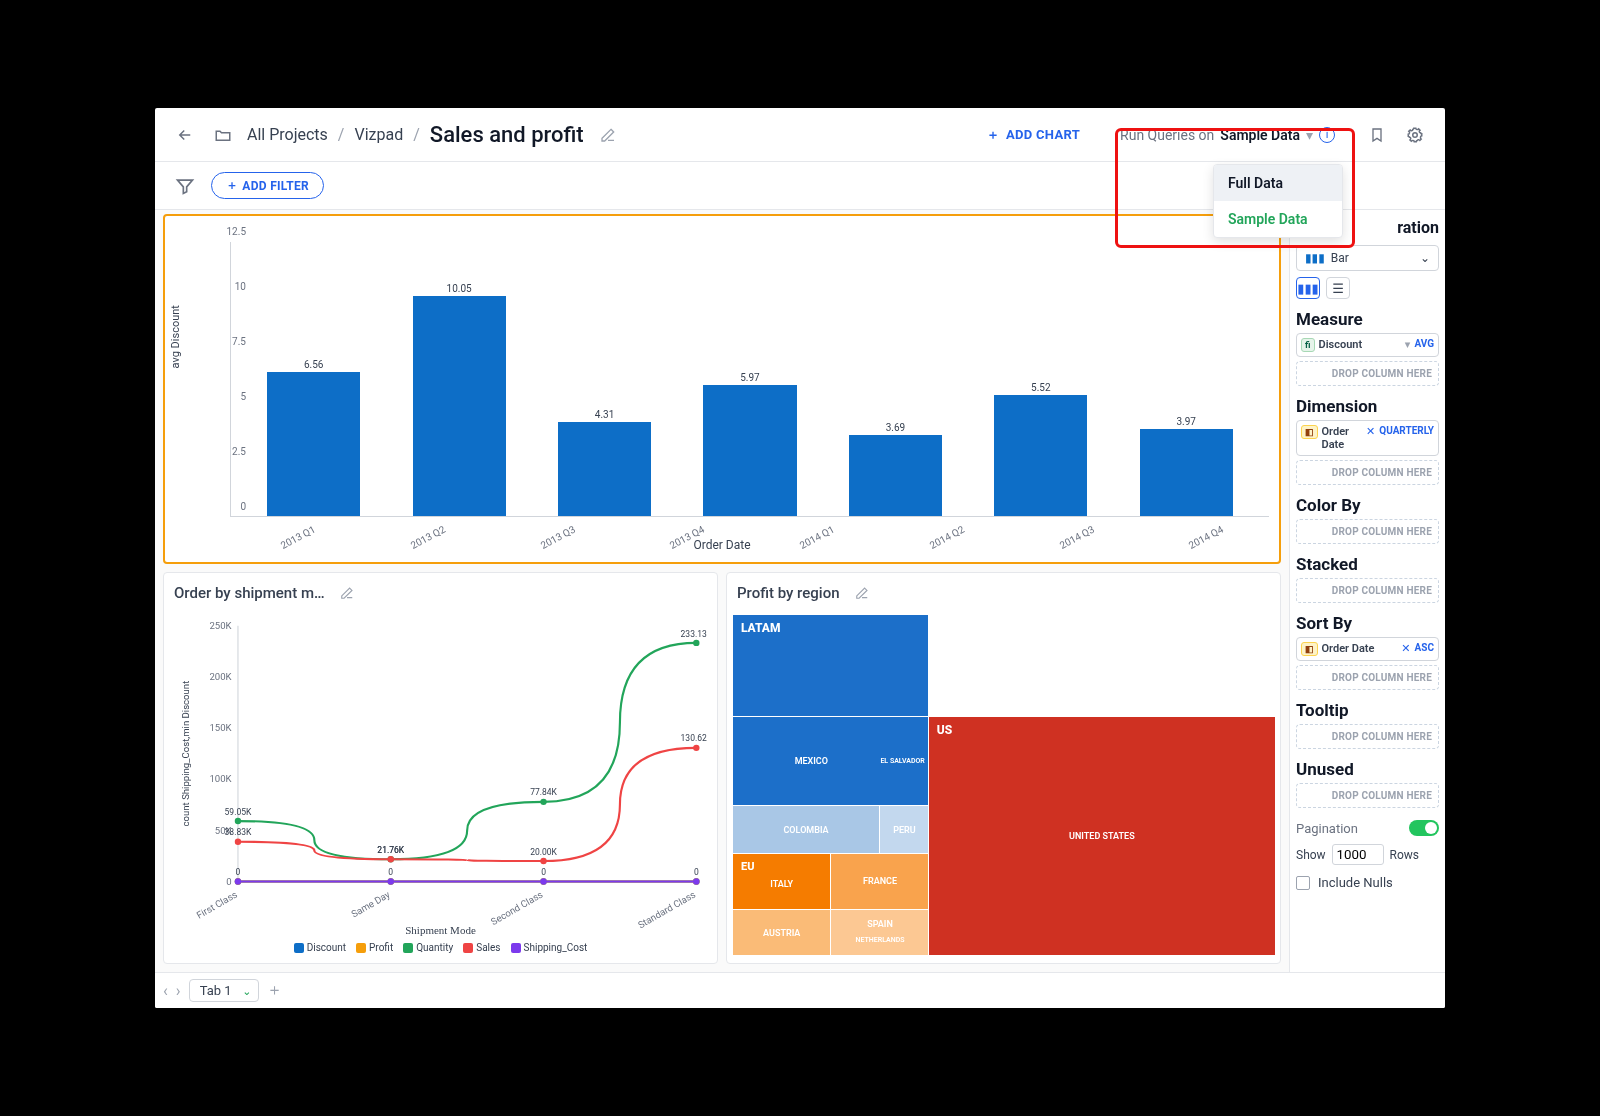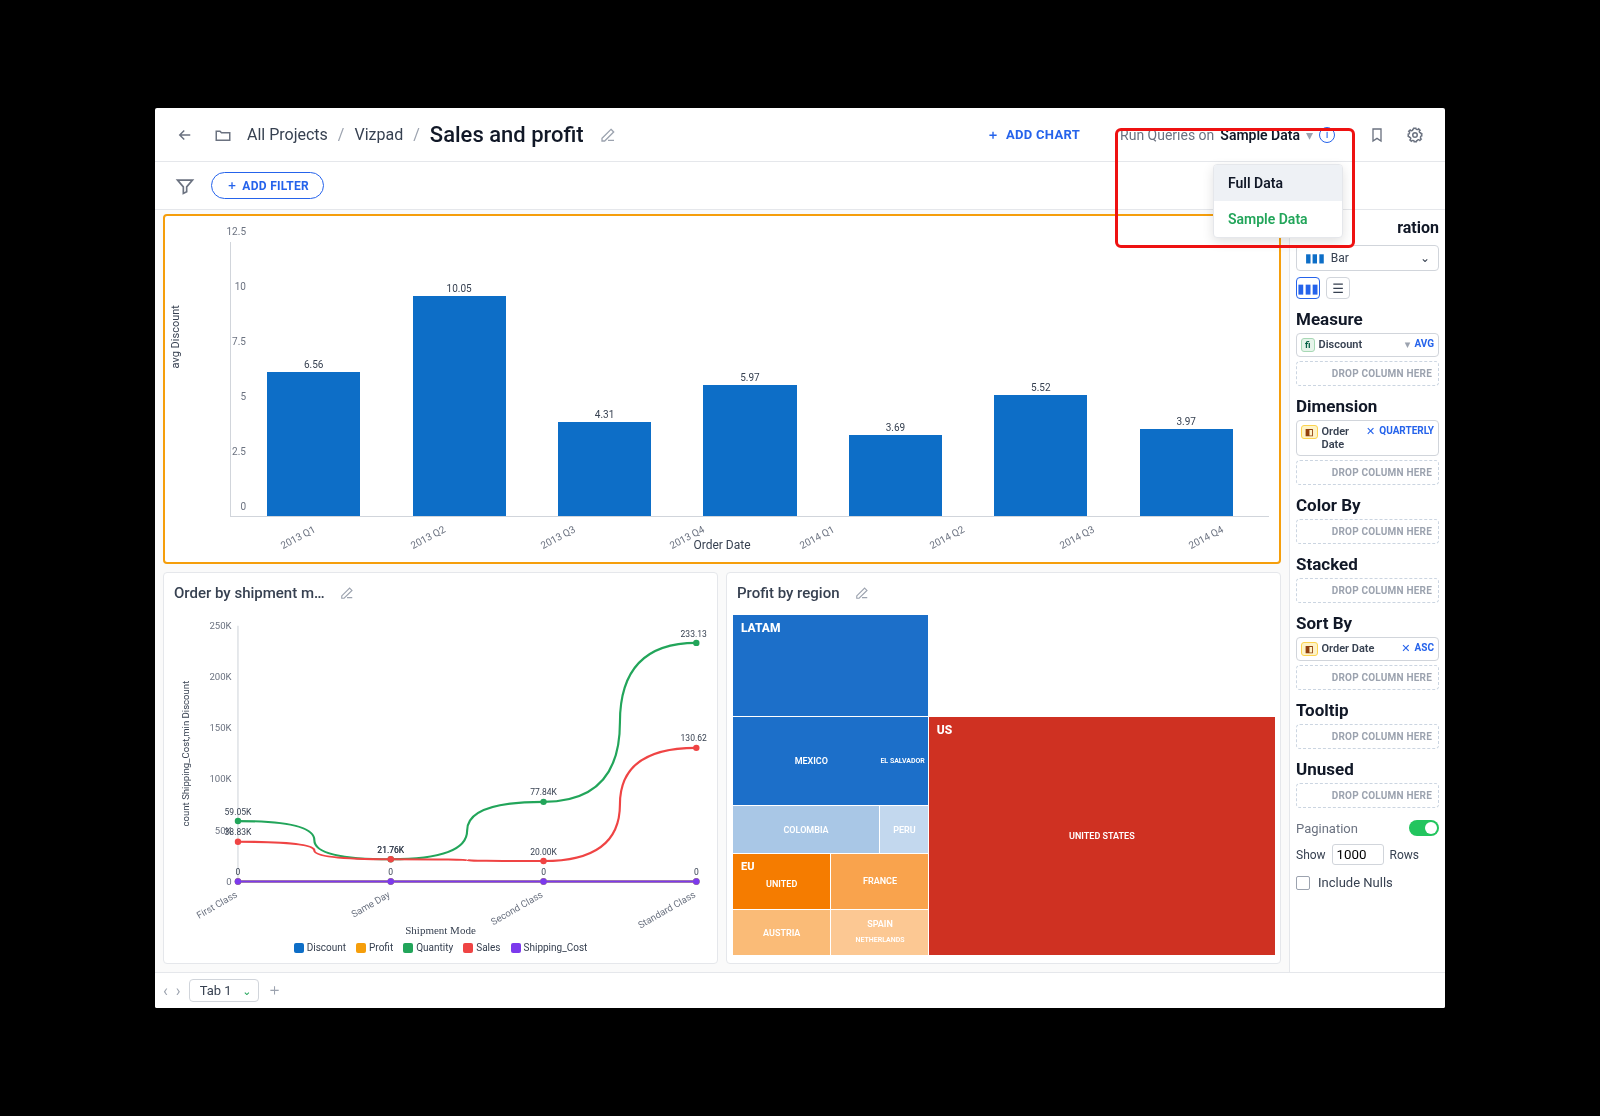--- a/index.html
+++ b/index.html
@@ -358,21 +358,21 @@
                   <span class="tm-sub" style="top:50%; left:50%; transform:translate(-50%,-50%); color:#fff;">COLOMBIA</span>
                 </div>
               <div style="background:#c3d8ee; position:relative;">
                   <span class="tm-sub" style="top:50%; left:50%; transform:translate(-50%,-50%); color:#fff;">PERU</span>
                 </div>
             </div>
 
             <div class="tm-cell" style="grid-column:1; grid-row:3; display:grid; grid-template-columns:50% 50%; grid-template-rows:55% 45%; gap:1px;">
               <div style="background:#f57c00; position:relative;">
                 <span class="tm-region-label" style="font-size:11px;">EU</span>
-                <span class="tm-sub" style="top:55%; left:50%; transform:translate(-50%,-50%)">UNITED</span>
+                <span class="tm-sub" style="top:55%; left:50%; transform:translate(-50%,-50%)">ITALY</span>
               </div>
               <div style="background:#f9a34d; position:relative;">
                   <span class="tm-sub" style="top:50%; left:50%; transform:translate(-50%,-50%)">FRANCE</span>
                 </div>
               <div style="background:#fabb77; position:relative;">
                   <span class="tm-sub" style="top:50%; left:50%; transform:translate(-50%,-50%)">AUSTRIA</span>
                 </div>
               <div style="background:#fcc893; position:relative;">
                 <span class="tm-sub" style="top:30%; left:50%; transform:translate(-50%,-50%)">SPAIN</span>
                 <span class="tm-sub" style="top:65%; left:50%; transform:translate(-50%,-50%); font-size:7px;">NETHERLANDS</span>

